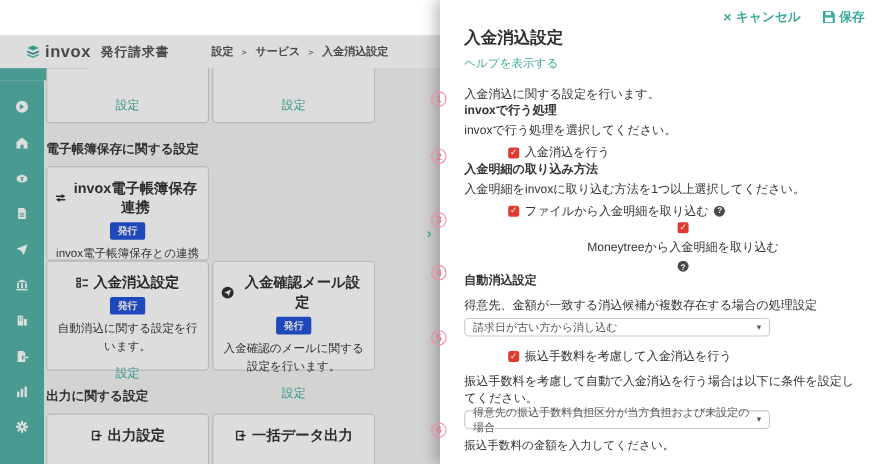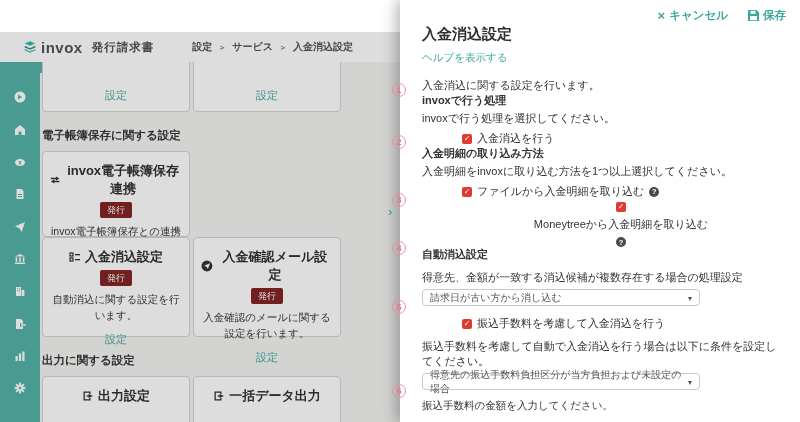--- a/index.html
+++ b/index.html
@@ -27,21 +27,21 @@
 
   .main-content { position:absolute; left:40px; top:30px; width:360px; height:392px;
     overflow:hidden; padding:0 0 0 2px; }
   .card-row { display:flex; gap:3px; }
   .card { width:148px; background:#fff; border:1px solid #d2d2d0; border-radius:4px;
     display:flex; flex-direction:column; align-items:center; padding:7px 7px 8px; }
   .row-top { margin-top:-22px; }
   .row-top .card { height:72px; justify-content:flex-end; }
   .sec-title { font-size:11.5px; font-weight:bold; color:#303030; margin:16px 0 8px; }
   .card-title { display:flex; align-items:center; gap:4px; font-size:13px; font-weight:bold; color:#2c2c2c; margin-top:3px; text-align:center;}
-  .badge { background:#7f1d1d; color:#fff; font-size:9px; padding:1.5px 7px; border-radius:2px; margin-top:4px; }
+  .badge { background:#1d4ed8; color:#fff; font-size:9px; padding:1.5px 7px; border-radius:2px; margin-top:4px;font-weight:bold; }
   .card-desc { font-size:10.5px; color:#333; text-align:center; line-height:1.5; margin-top:6px; }
   .card-link { color:#3aa99c; font-size:11px; margin-top:auto; cursor:pointer; padding-top:8px; }
   .h-ebook { height:86px; } .h-mid { height:100px; } .h-out { height:110px; }
 
   .dim-overlay { position:absolute; inset:0; background:rgba(45,45,45,0.16); z-index:5; }
 
   
   .panel { position:absolute; left:400px; top:0; width:400px; height:422px; background:#fff;
     box-shadow:-5px 0 12px rgba(0,0,0,0.25); padding:0 20px 0 22px; z-index:10; color:#333; }
   .panel-actions { position:absolute; top:8px; right:14px; display:flex; gap:20px;

